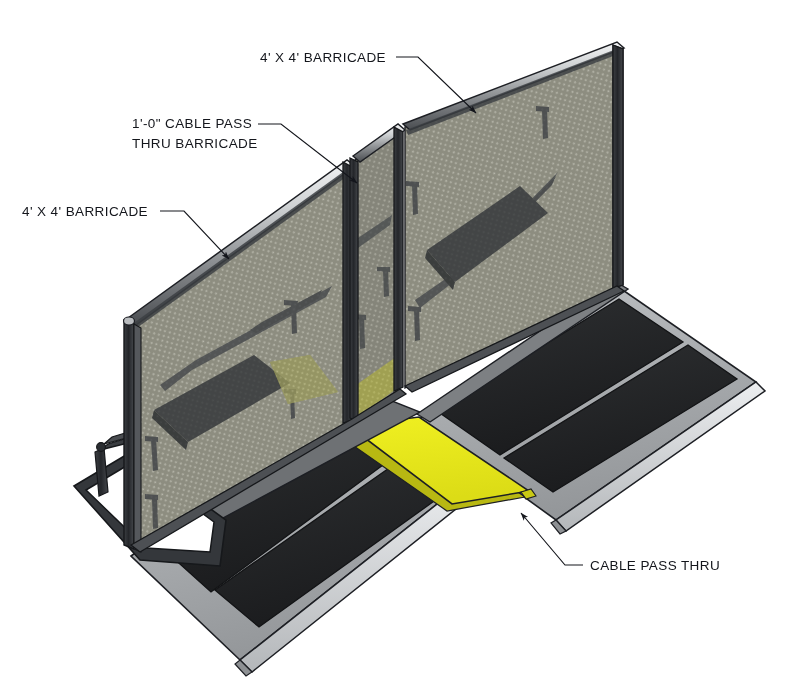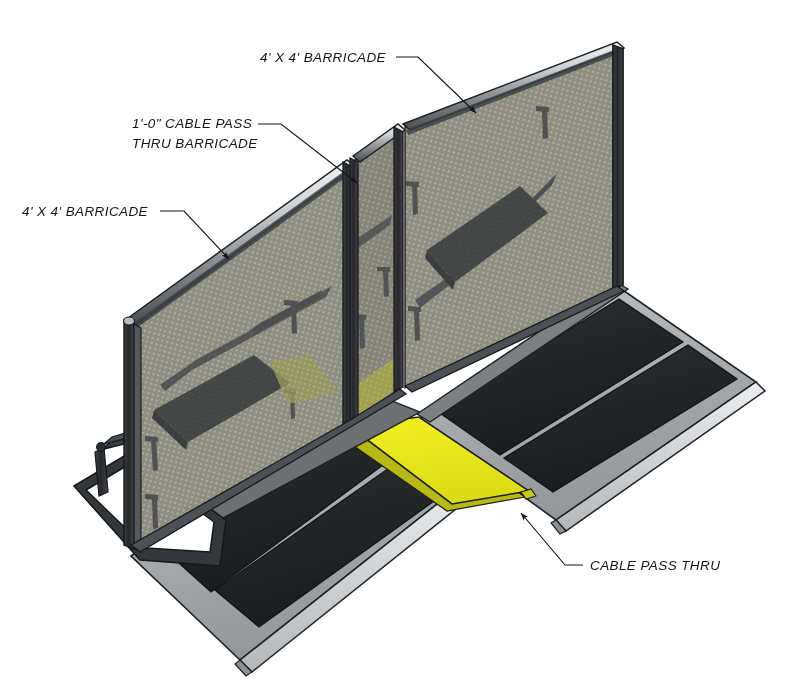--- a/index.html
+++ b/index.html
@@ -7,21 +7,20 @@
     padding: 0;
     background: #ffffff;
   }
   #stage {
     position: relative;
     width: 797px;
     height: 700px;
     background: #ffffff;
     overflow: hidden;
     font-family: "Liberation Sans", sans-serif;
-    font-style: italic;
   }
   #drawing {
     position: absolute;
     left: 0;
     top: 0;
     width: 797px;
     height: 700px;
   }
   .anno-text {
     font-family: "Liberation Sans", sans-serif;

